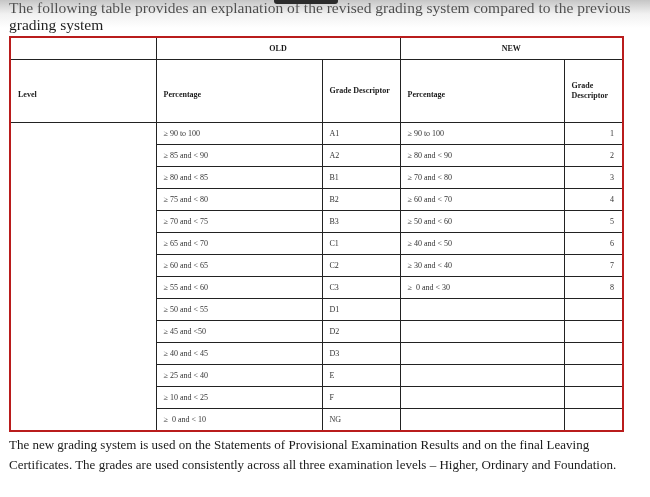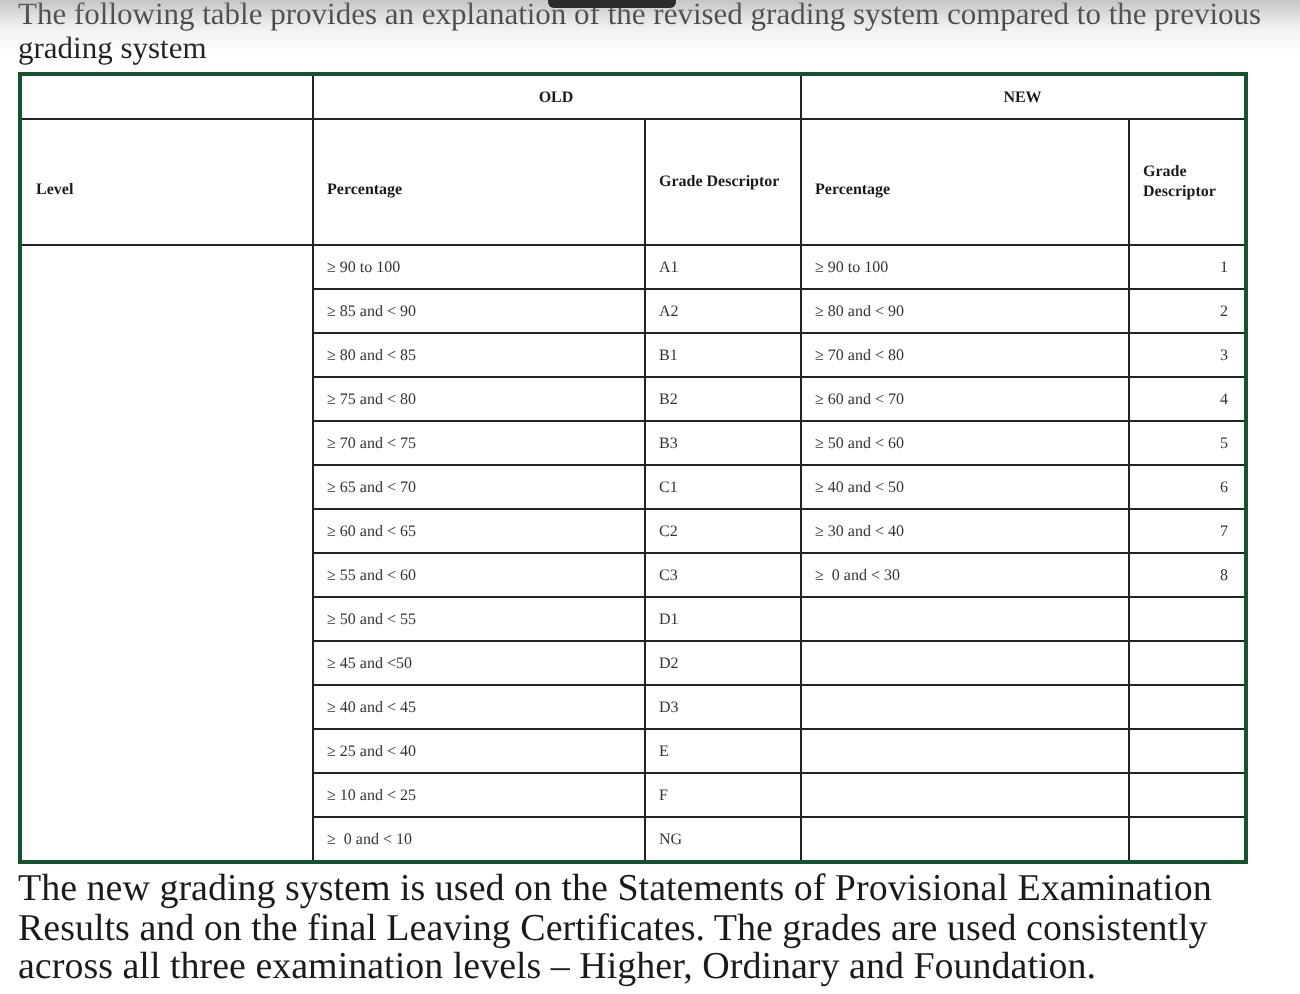--- a/index.html
+++ b/index.html
@@ -39,21 +39,21 @@
       line-height: 17px;
       margin: 0;
       z-index: 2;
     }
     table.grades {
       position: absolute;
       left: 9px; top: 36px;
       width: 613px;
       border-collapse: collapse;
       table-layout: fixed;
-      border: 2px solid #14532d;
+      border: 2px solid #b91c1c;
     }
     table.grades td, table.grades th {
       border: 1.5px solid #222;
       font-size: 8px;
       padding: 0 0 0 7px;
       vertical-align: middle;
       overflow: hidden;
       white-space: nowrap;
     }
     table.grades th {
@@ -86,21 +86,21 @@
       padding-right: 8px !important;
       padding-left: 0 !important;
     }
     td.level-cell {
       vertical-align: top;
     }
     .outro {
       position: absolute;
       left: 9px; top: 435px;
       width: 630px;
-      font-size: 19px;
+      font-size: 13px;
       line-height: 19.5px;
       margin: 0;
     }
   </style>
 </head>
 <body>
 
 <div class="top-shade"></div>
 <div class="top-handle"></div>
 

